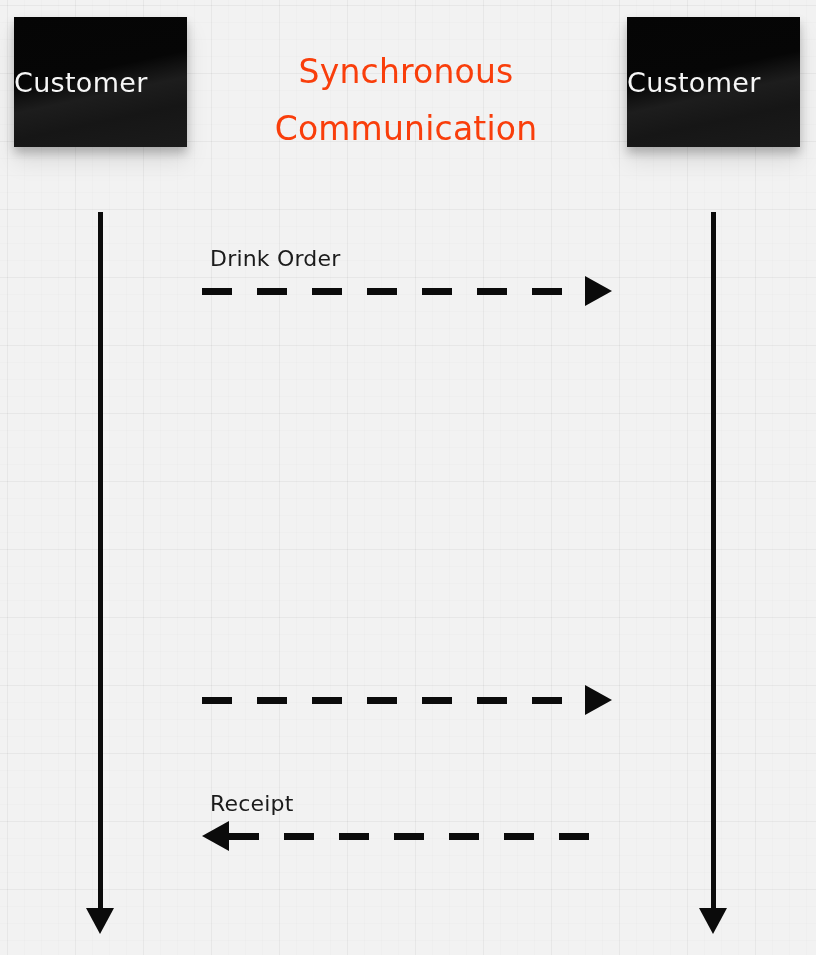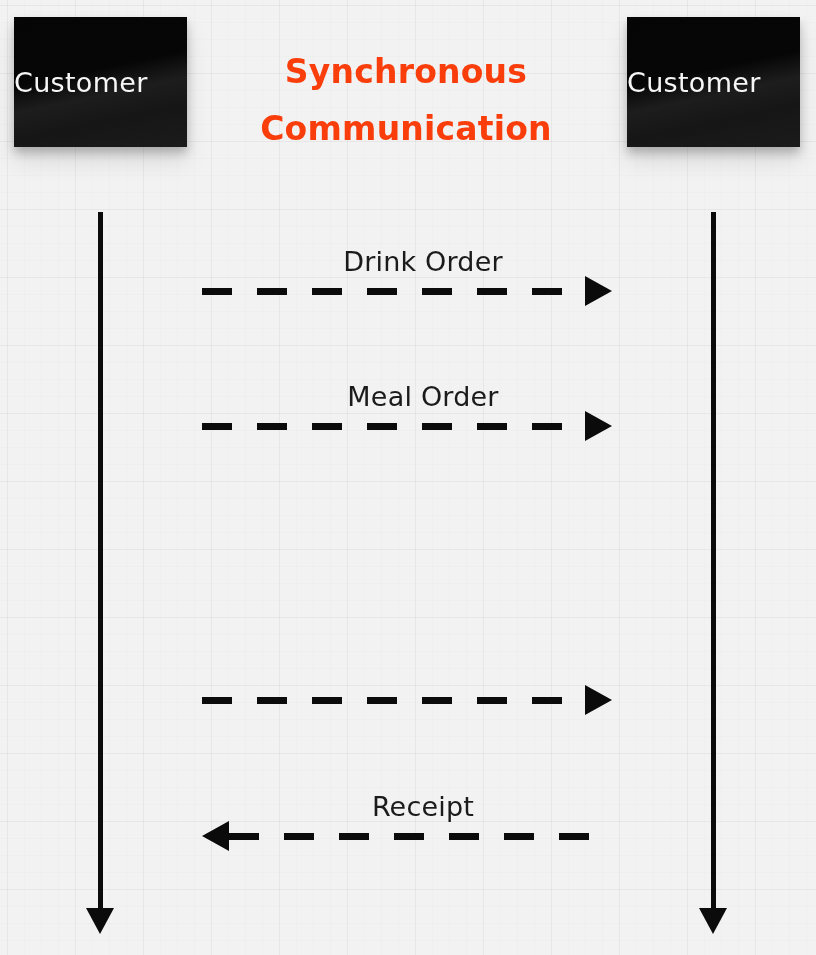--- a/index.html
+++ b/index.html
@@ -33,21 +33,21 @@
   }
 
   
   .diagram-title {
     position: absolute;
     left: 216px;
     top: 44px;
     width: 380px;
     text-align: center;
     font-family: "DejaVu Sans", sans-serif;
-    font-weight: 700;
+    font-weight: 400;
     font-size: 33px;
     line-height: 1.72;
     letter-spacing: 0.2px;
     color: #f93e0b;
     white-space: pre-line;
   }
 
   
   .actor-box {
     position: absolute;
@@ -102,27 +102,26 @@
   #lifeline-arrow-customer { left: 86px;  top: 908px; }
   #lifeline-arrow-cashier  { left: 699px; top: 908px; }
 
   
   .message {
     position: absolute;
     height: 60px;
   }
   .message-label {
     position: absolute;
-    left: 16px;
+    left: 8px;
     top: 0;
     width: 100%;
-    text-align: center;
     font-family: "DejaVu Sans", sans-serif;
     font-weight: 400;
-    font-size: 27px;
+    font-size: 22px;
     line-height: 1;
     color: #1b1b1b;
     letter-spacing: 0.2px;
     user-select: none;
   }
   .message-line {
     position: absolute;
     left: 0;
     top: 40px;
     height: 7px;
@@ -168,25 +167,20 @@
 
   <div class="lifeline" id="lifeline-cashier"></div>
   <div class="lifeline-arrowhead" id="lifeline-arrow-cashier"></div>
 
   <div class="message" style="left:202px; top:248px; width:410px;">
     <div class="message-label">Drink Order</div>
     <div class="message-line" style="width:383px;"></div>
     <div class="message-arrow right" style="left:383px;"></div>
   </div>
 
-  <div class="message" style="left:202px; top:383px; width:410px;">
-    <div class="message-label">Meal Order</div>
-    <div class="message-line" style="width:383px;"></div>
-    <div class="message-arrow right" style="left:383px;"></div>
-  </div>
 
 
   <div class="message" style="left:202px; top:657px; width:410px;">
     <div class="message-line" style="width:383px;"></div>
     <div class="message-arrow right" style="left:383px;"></div>
   </div>
 
   <div class="message" style="left:202px; top:793px; width:410px;">
     <div class="message-label">Receipt</div>
     <div class="message-line" style="left:27px; width:383px;"></div>

